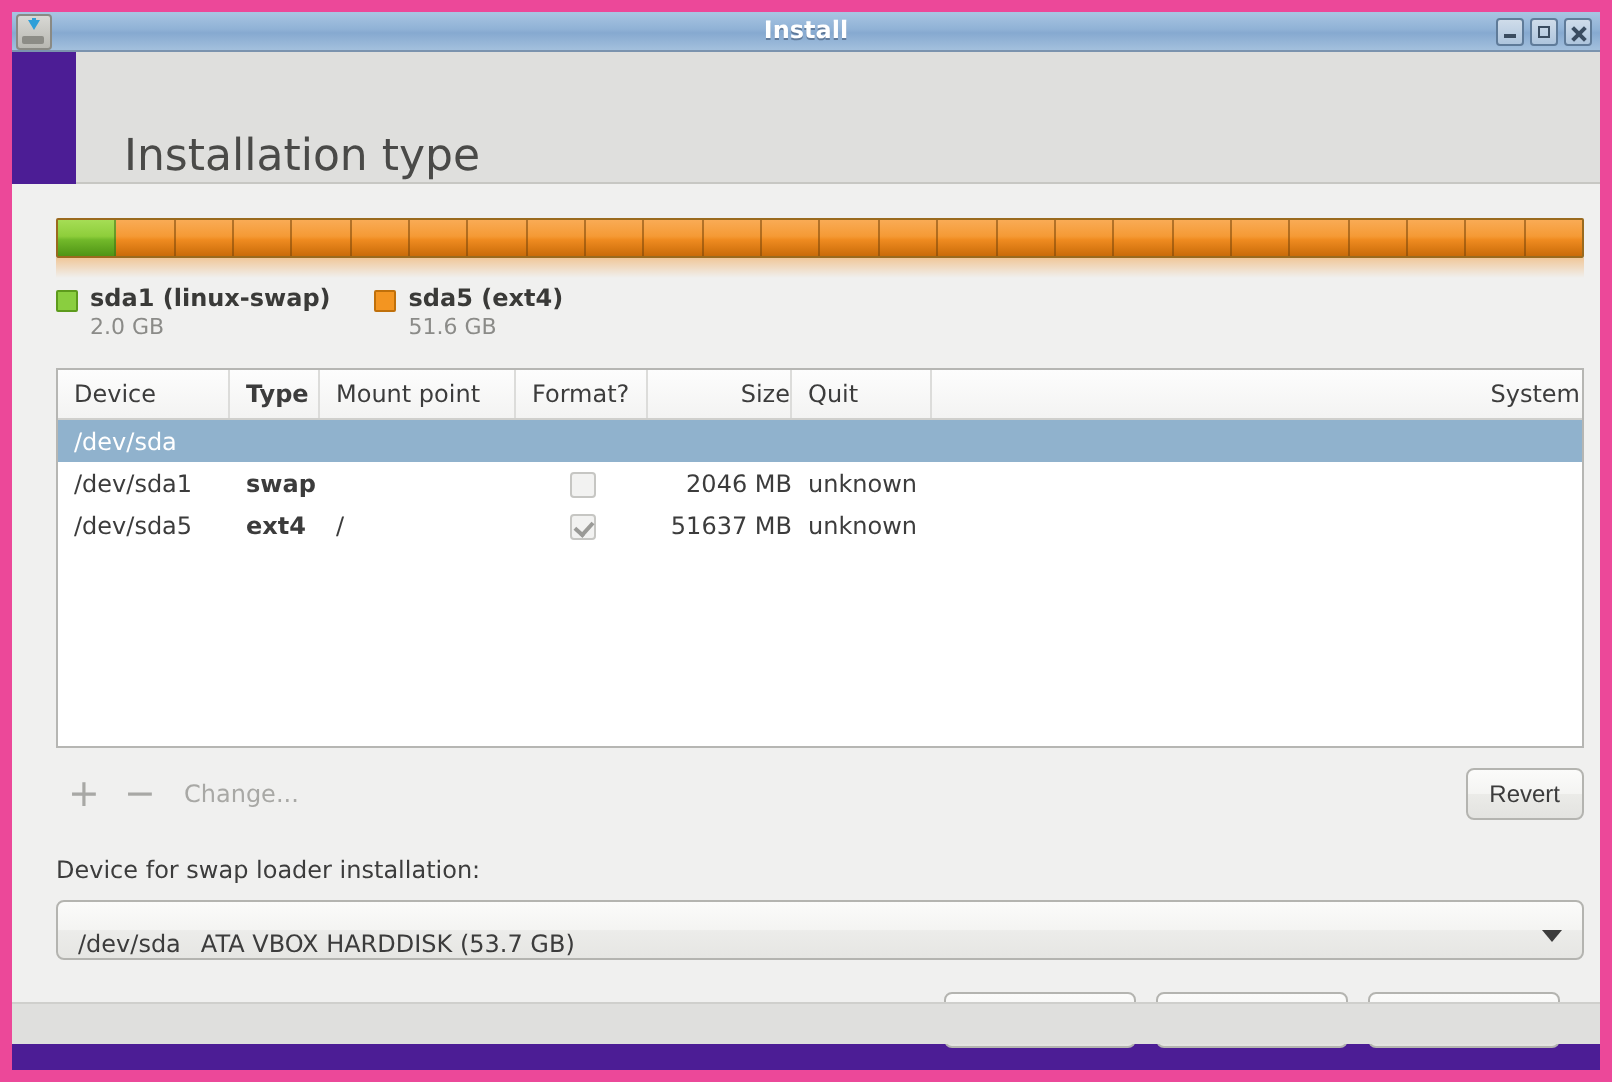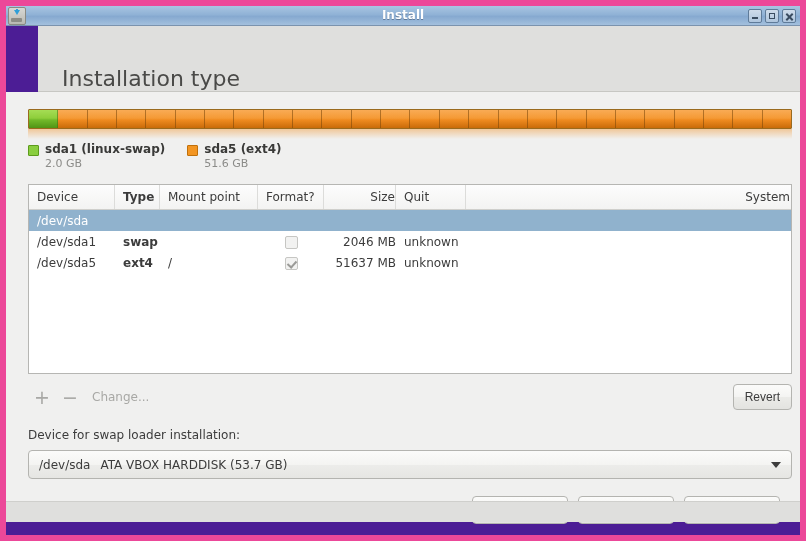--- a/index.html
+++ b/index.html
@@ -323,22 +323,22 @@
     position: absolute;
     left: 22px;
     top: 358px;
     width: 764px;
     height: 29px;
     box-sizing: border-box;
     background: linear-gradient(to bottom, #fbfbfa 0%, #f4f4f2 50%, #ececea 51%, #e6e6e3 100%);
     border: 1px solid #b4b4b0;
     border-radius: 4px;
     display: flex;
-    align-items: center;
-    padding: 0 10px;
+    align-items: flex-start;
+    padding: 14px 10px;
   }
   .combo-text { font-size: 12px; color: #3c3c3c; }
   .combo-text .dev { margin-right: 10px; }
   .combo-arrow {
     margin-left: auto;
     width: 0; height: 0;
     border-left: 5px solid transparent;
     border-right: 5px solid transparent;
     border-top: 6px solid #3c3c3c;
   }

